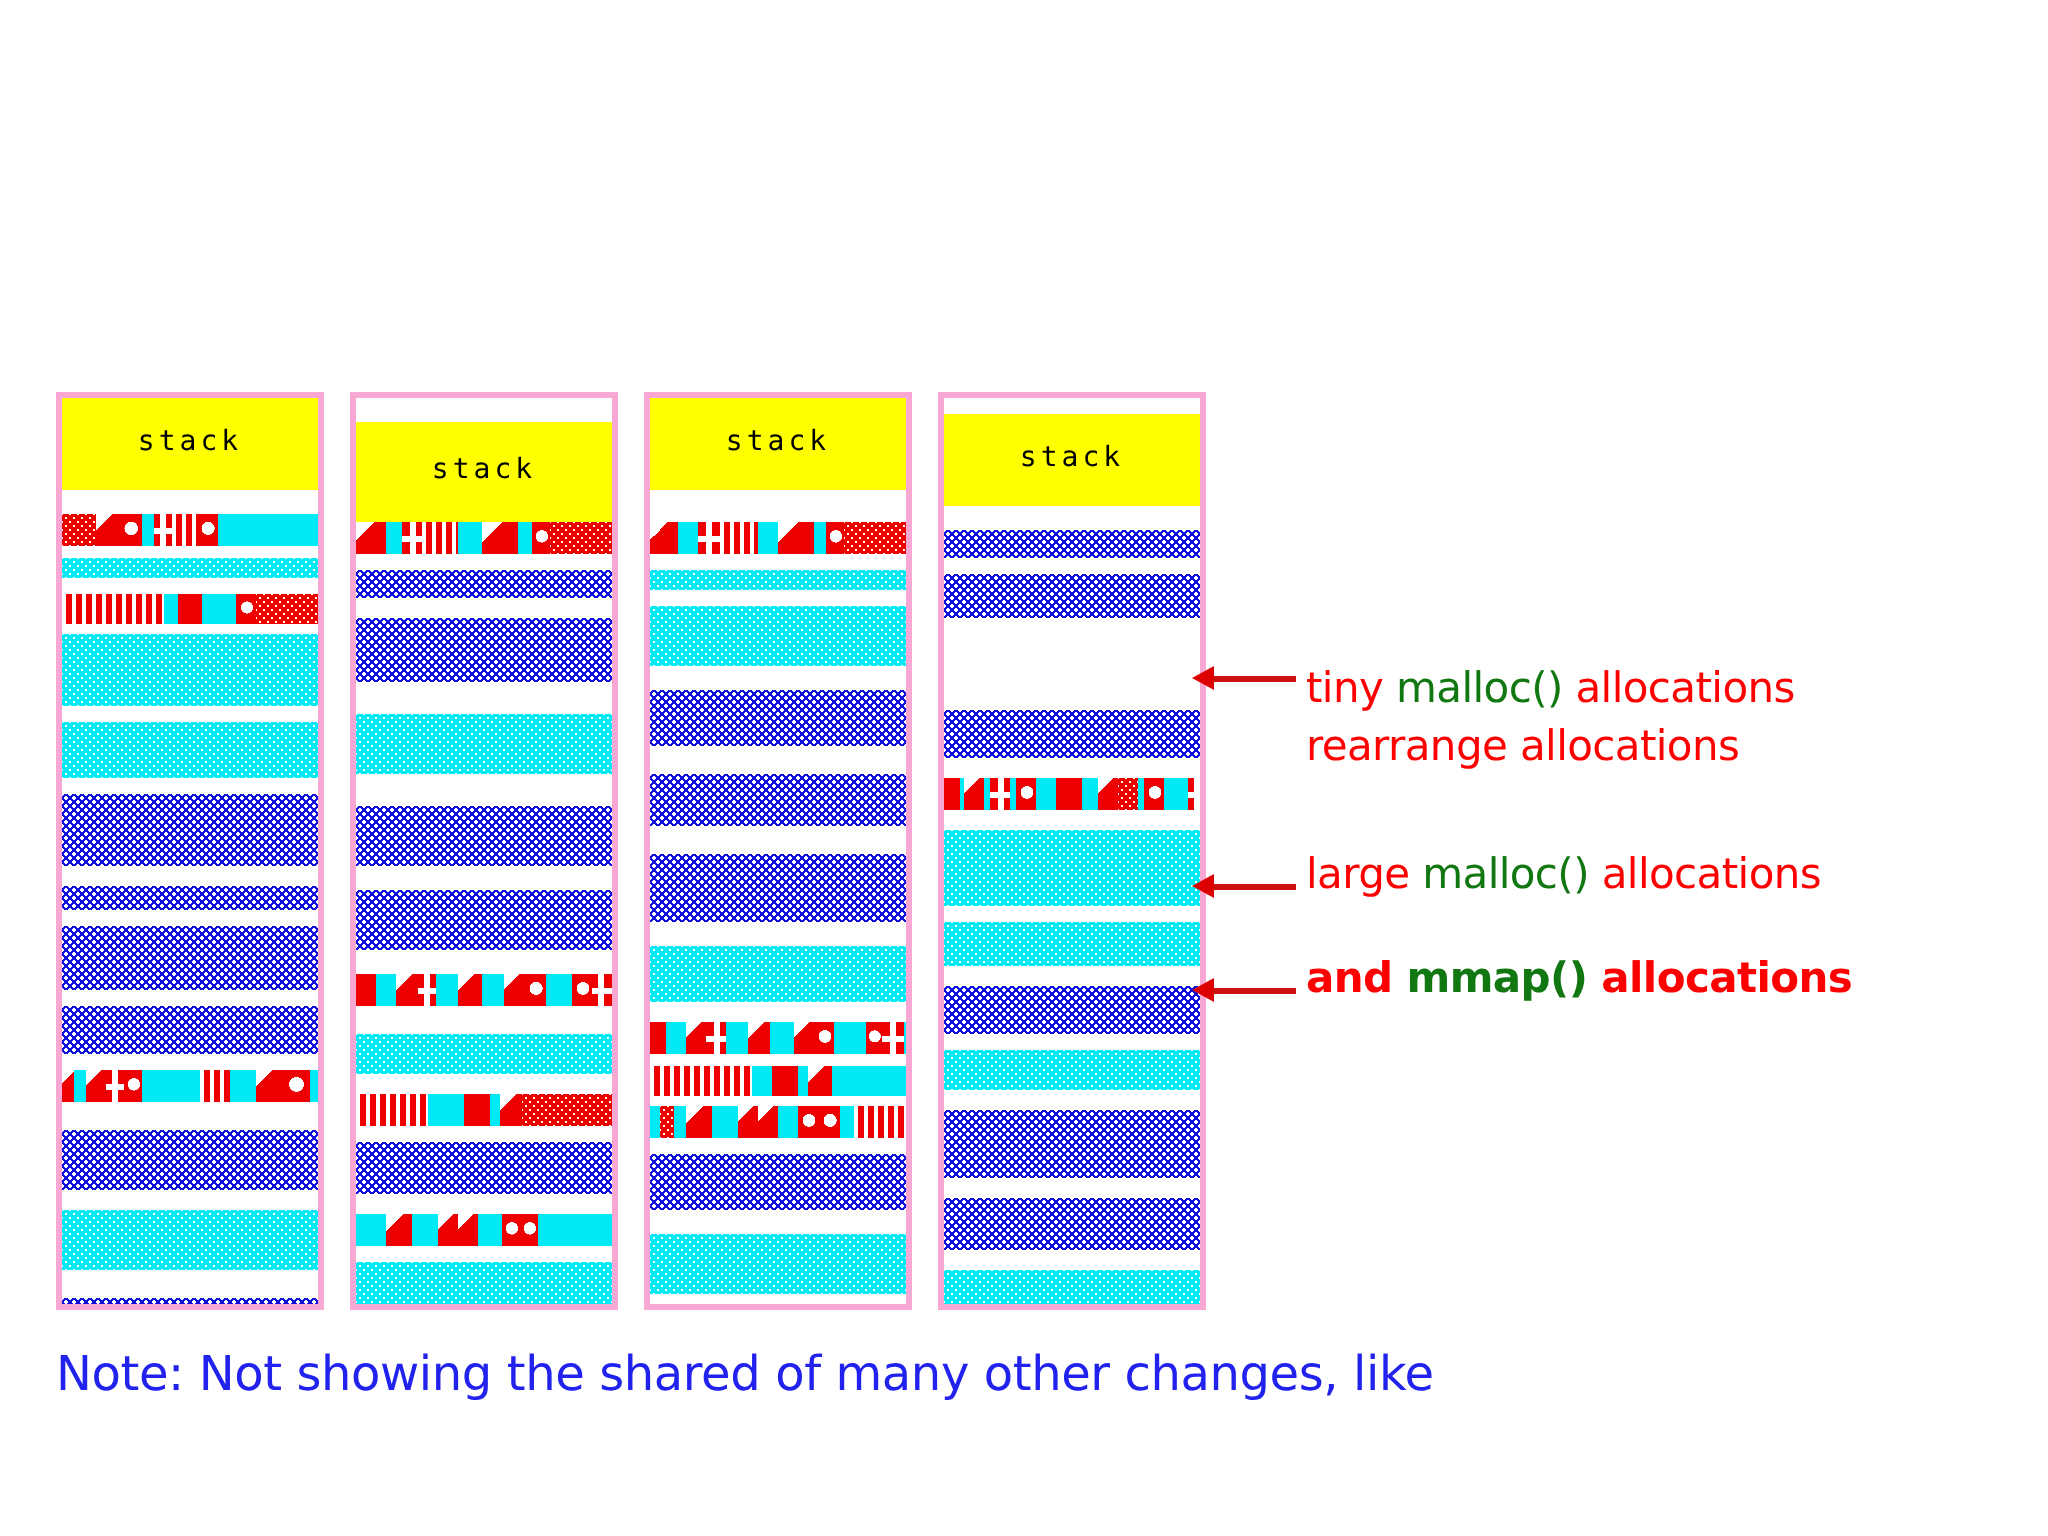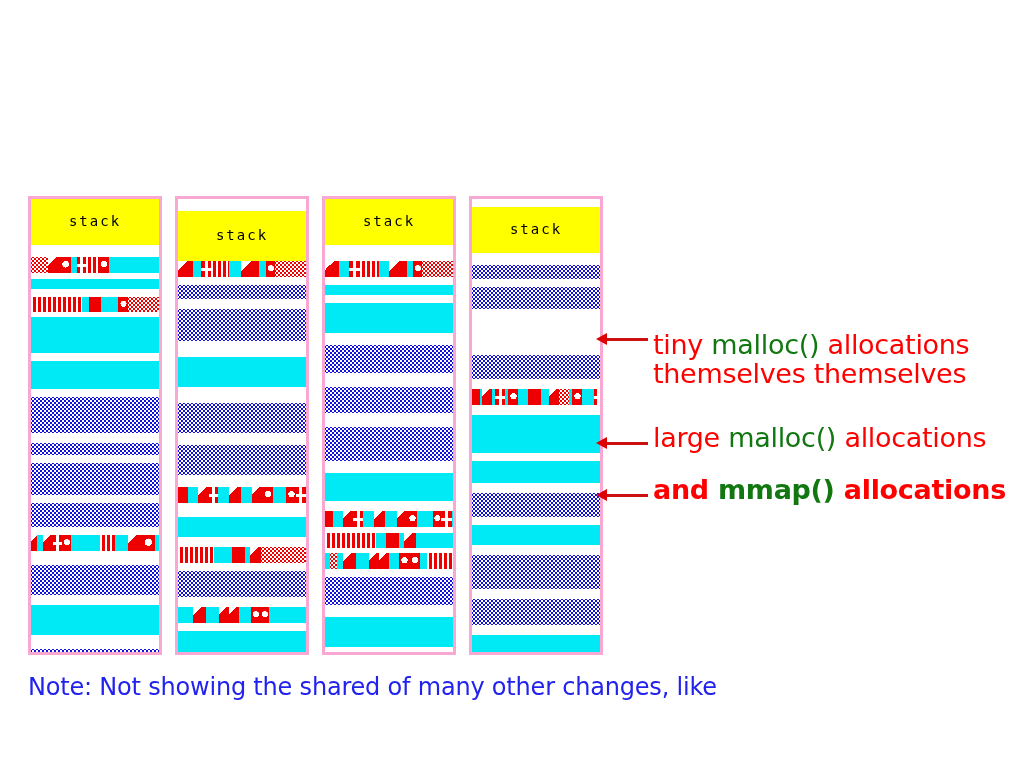--- a/index.html
+++ b/index.html
@@ -23,21 +23,21 @@
   .note{
     position:absolute;left:28px;top:672px;width:880px;
     font-family:"DejaVu Sans",sans-serif;font-size:24px;font-weight:500;
     color:#2222EE;line-height:30px;letter-spacing:-0.2px;
   }
   .note div{white-space:nowrap;}
 
   
   .anno{
     position:absolute;
-    font-family:"DejaVu Sans",sans-serif;font-size:27px;font-weight:500;
+    font-family:"DejaVu Sans",sans-serif;font-size:21px;font-weight:500;
     color:#FF0000;line-height:29px;white-space:nowrap;letter-spacing:-0.3px;
   }
   .anno .kw{color:#117711;}
   .arrow{position:absolute;height:12px;}
   .arrow .shaft{
     position:absolute;left:9px;top:5px;height:3px;background:#CC1111;
   }
   .arrow .head{
     position:absolute;left:0;top:0;width:0;height:0;
     border-top:6px solid transparent;border-bottom:6px solid transparent;
@@ -257,21 +257,21 @@
         <div class="band cyan" style="top: 326px; height: 20px;"></div>
         <div class="band blue" style="top: 356px; height: 34px;"></div>
         <div class="band blue" style="top: 400px; height: 26px;"></div>
         <div class="band cyan" style="top: 436px; height: 40px;"></div>
       </div>
     </div>
 
   <div id="anno-host">
       <div class="anno" style="left: 653px; top: 330px;">
         <div><span>tiny </span><span class="kw">malloc()</span><span> allocations</span></div>
-        <div>themselves themselves</div>
+        <div>rearrange allocations</div>
       </div>
       <div class="arrow" style="left: 596px; top: 333px; width: 52px;">
         <div class="shaft" style="width: 43px;"></div>
         <div class="head"></div>
       </div>
       <div class="anno" style="left: 653px; top: 423px;">
         <div><span>large </span><span class="kw">malloc()</span><span> allocations</span></div>
       </div>
       <div class="arrow" style="left: 596px; top: 437px; width: 52px;">
         <div class="shaft" style="width: 43px;"></div>

